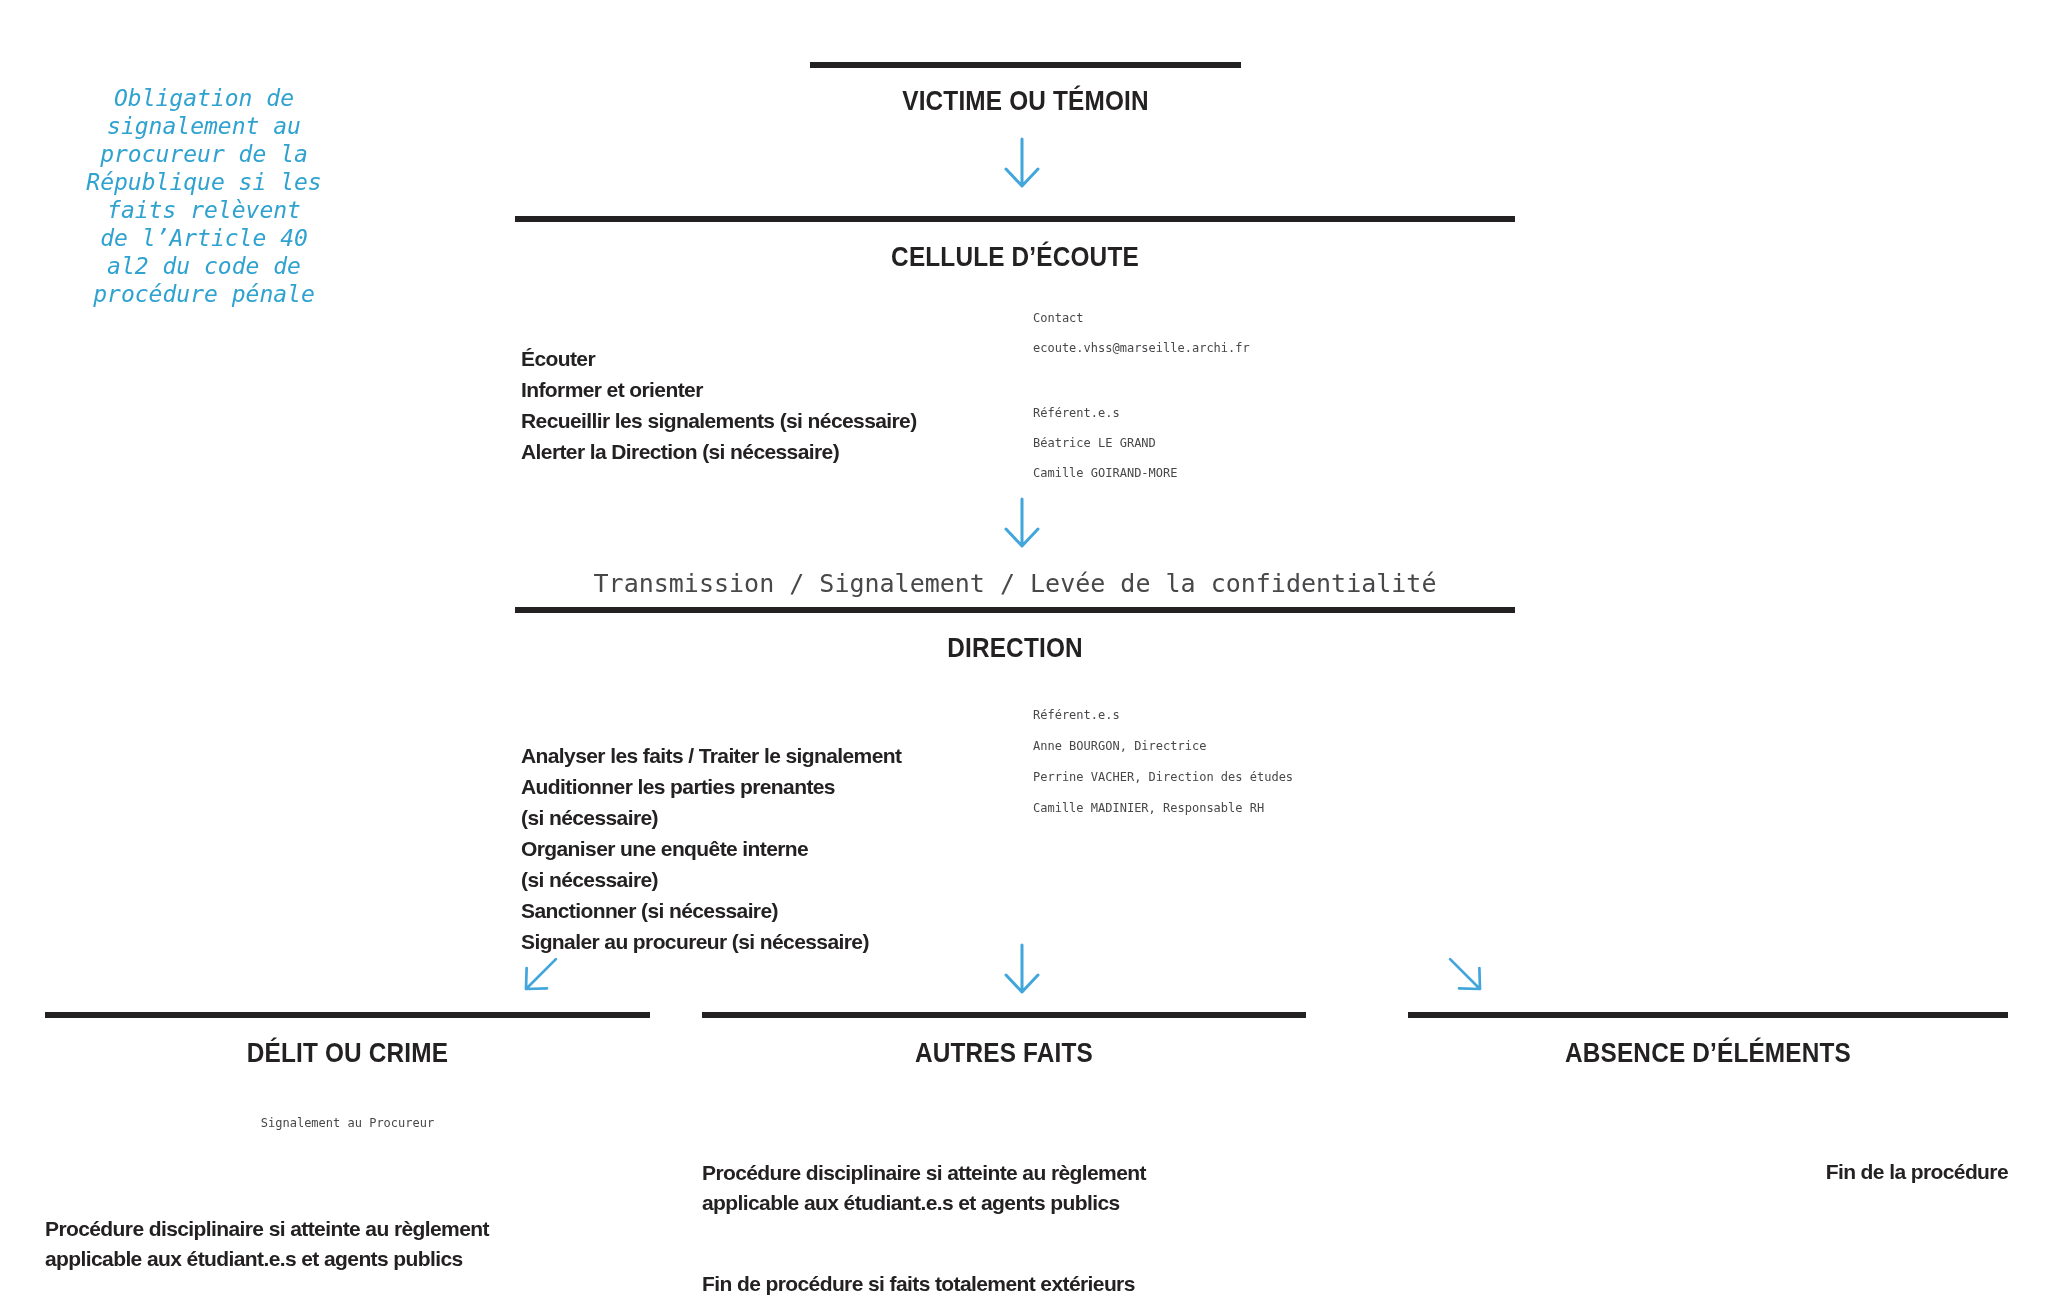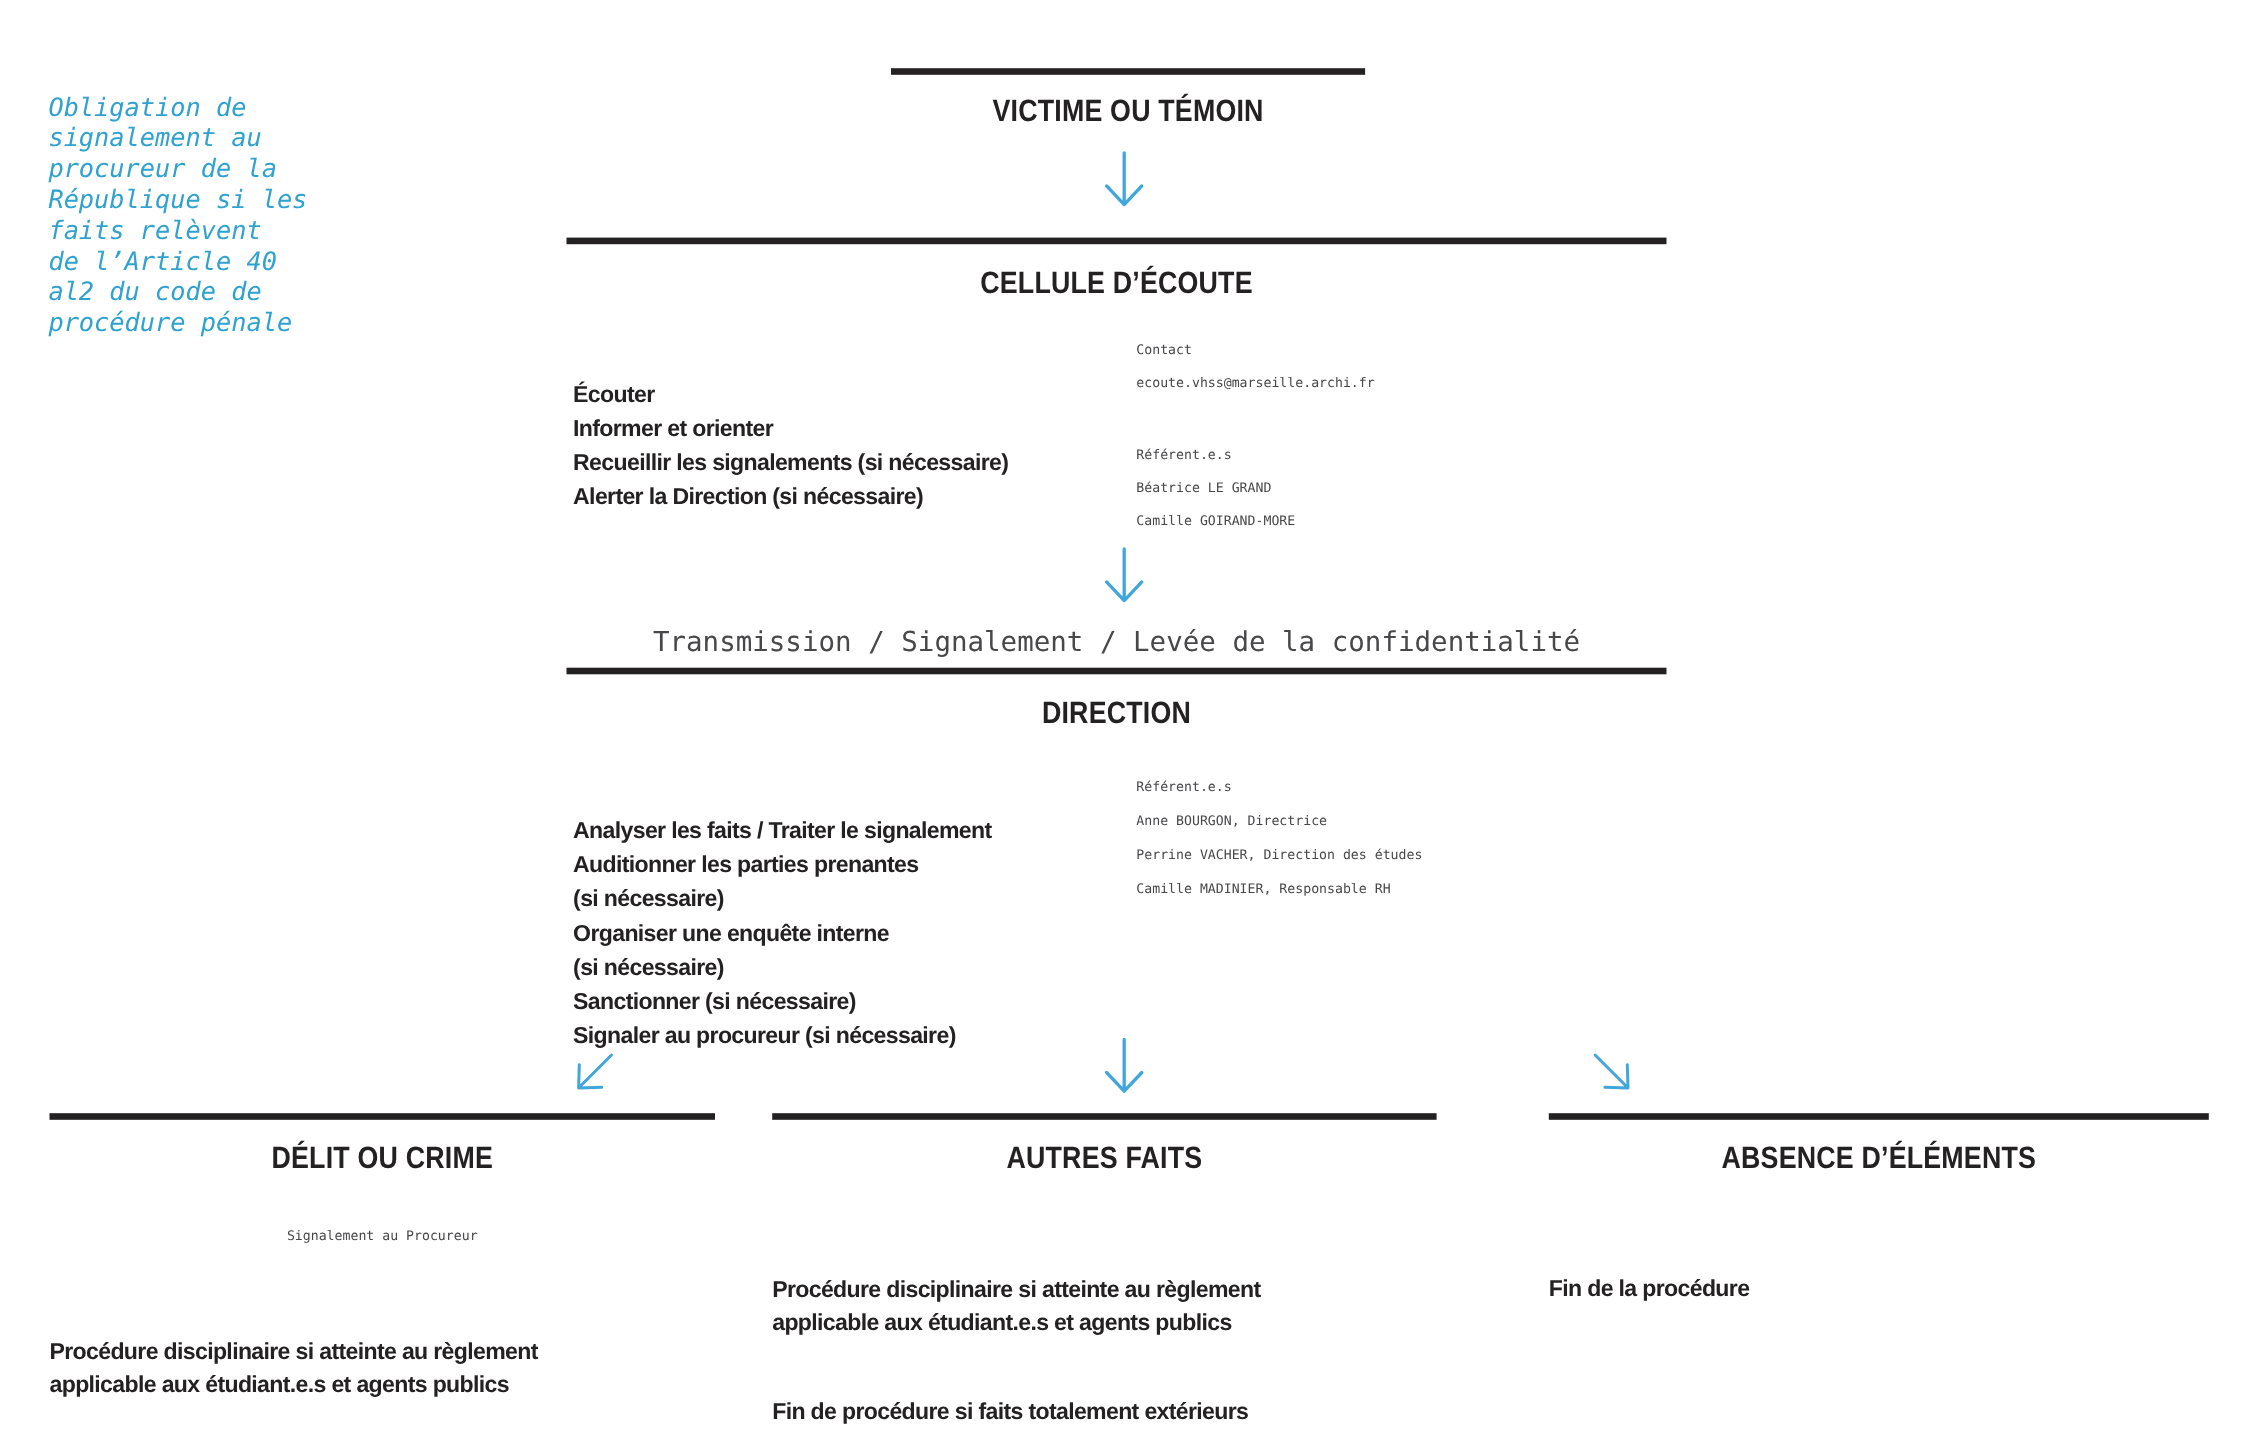--- a/index.html
+++ b/index.html
@@ -22,20 +22,21 @@
 
   .mono {
     font-family:"DejaVu Sans Mono",monospace;
     font-size:12px; line-height:30px; color:var(--mono-ink);
   }
 
   .note {
     font-family:"DejaVu Sans Mono",monospace; font-style:italic;
     font-size:23px; line-height:28px; color:var(--accent2);
     white-space:pre-line;
+    text-align:center;
   }
 
   .center { text-align:center; }
   .pre { white-space:pre-line; }
 
   .arrow { overflow:visible; }
   .arrow path {
     stroke:var(--accent); stroke-width:3; fill:none;
     stroke-linecap:round; stroke-linejoin:round;
   }
@@ -132,16 +133,16 @@
     <div class="rule" style="top:0;"></div>
     <div class="h" style="top:24px;">AUTRES FAITS</div>
     <div class="bold pre" style="top:102px; line-height:30px;">Procédure disciplinaire si atteinte au règlement
 applicable aux étudiant.e.s et agents publics</div>
     <div class="bold" style="top:212px;">Fin de procédure si faits totalement extérieurs</div>
   </div>
 
   <div class="sec" style="left:1408px; top:1012px; width:600px;">
     <div class="rule" style="top:0;"></div>
     <div class="h" style="top:24px;">ABSENCE D’ÉLÉMENTS</div>
-    <div class="bold" style="top:100px;">Fin de la procédure</div>
+    <div class="bold" style="top:100px;text-align:right;">Fin de la procédure</div>
   </div>
 
 </div>
 
 </body></html>

